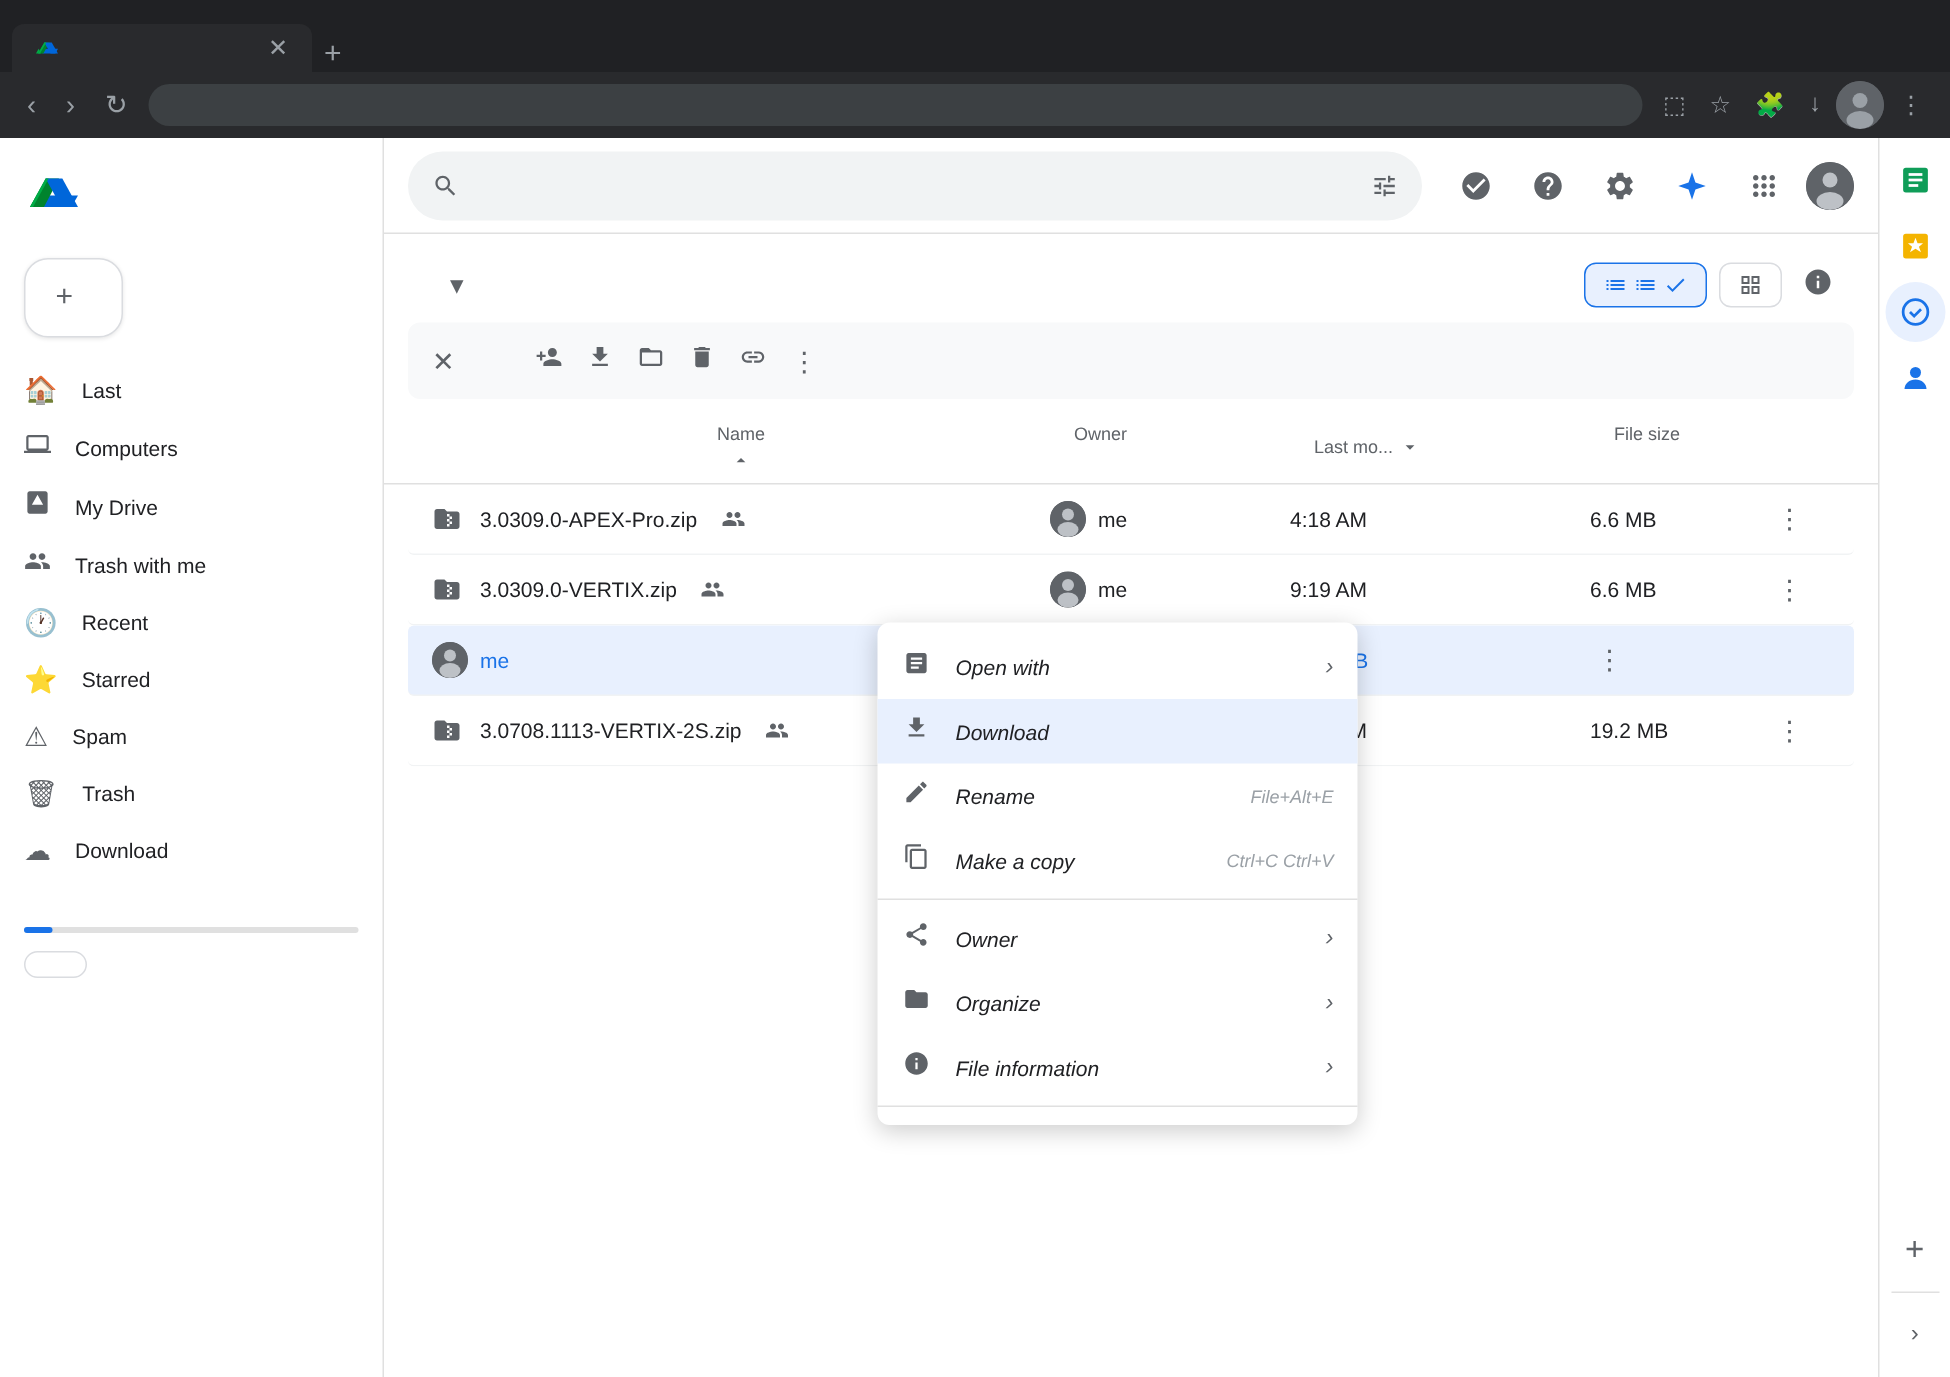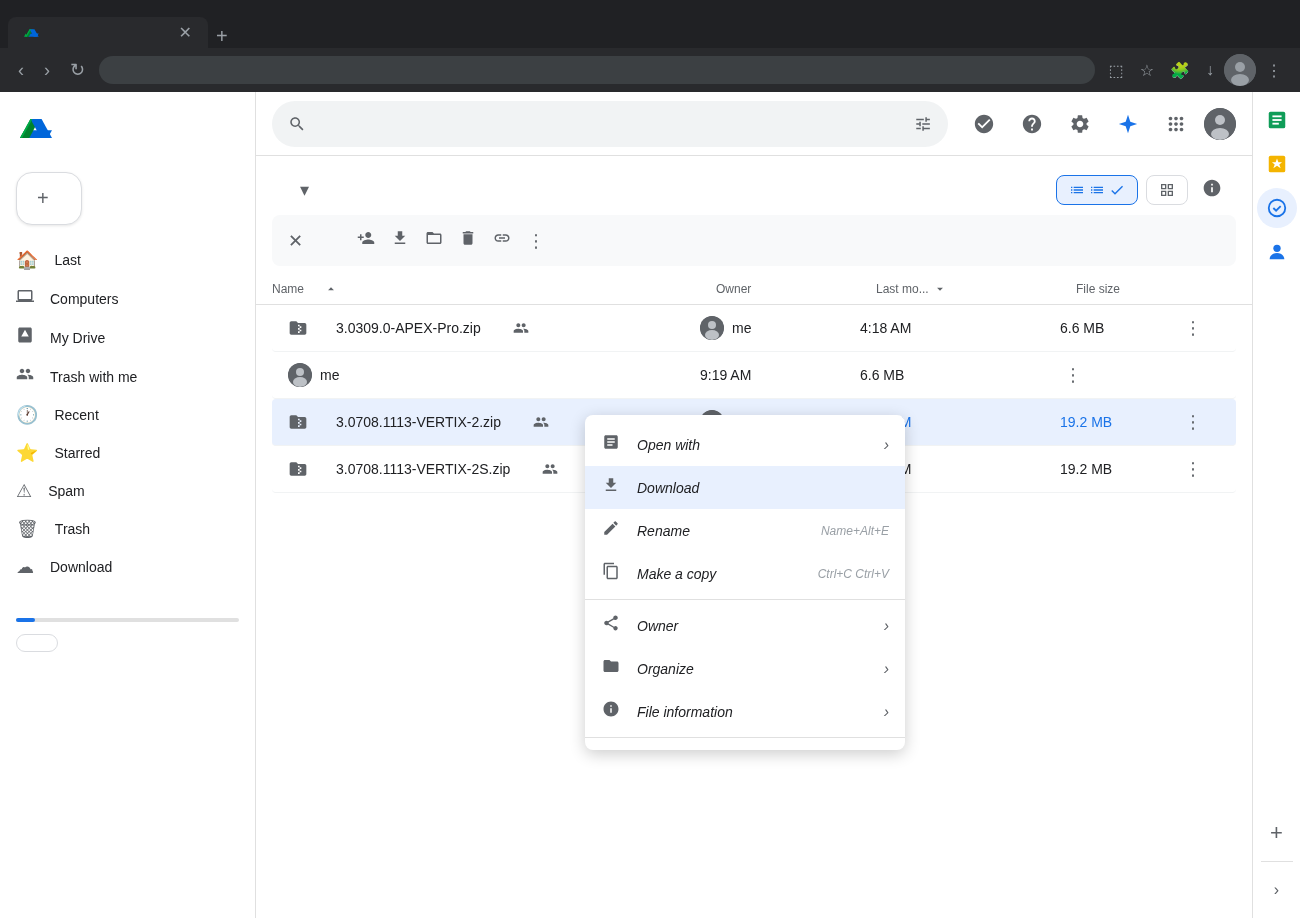--- a/index.html
+++ b/index.html
@@ -56,24 +56,24 @@
     
     .selection-bar { background: #f8f9fa; border-radius: 8px; margin: 0 16px 8px; padding: 8px 16px; display: flex; align-items: center; gap: 16px; }
     .sel-close { cursor: pointer; color: #5f6368; font-size: 18px; }
     .sel-count { font-size: 14px; color: #202124; }
     .sel-actions { display: flex; gap: 4px; margin-left: 16px; }
     .sel-action-btn { background: none; border: none; cursor: pointer; color: #5f6368; font-size: 18px; padding: 6px; border-radius: 50%; }
 
     
     .file-list { flex: 1; overflow-y: auto; padding: 0 16px; }
     .file-list-header { display: grid; grid-template-columns: 1fr 160px 200px 120px 40px; padding: 8px 16px; border-bottom: 1px solid #e0e0e0; color: #5f6368; font-size: 12px; font-weight: 500; }
-    .file-list-header .col-name { display: flex; align-items: center; gap: 20px; cursor: pointer; }
+    .file-list-header .col-name { display: flex; align-items: center; gap: 4px; cursor: pointer; flex-direction: column; }
     .file-row { display: grid; grid-template-columns: 1fr 160px 200px 120px 40px; padding: 8px 16px; border-bottom: 1px solid #f1f3f4; align-items: center; cursor: pointer; border-radius: 4px; }
     .file-row.selected { background: #e8f0fe; }
-    .file-name-cell { display: flex; align-items: center; gap: 28px; }
+    .file-name-cell { display: flex; align-items: center; gap: 12px; }
     .owner-cell { display: flex; align-items: center; gap: 8px; }
     .owner-avatar { width: 24px; height: 24px; border-radius: 50%; background: #5f6368; display: flex; align-items: center; justify-content: center; overflow: hidden; }
     .more-btn { background: none; border: none; cursor: pointer; color: #5f6368; font-size: 18px; padding: 4px; border-radius: 50%; }
 
     
     .context-menu { position: absolute; background: #fff; border-radius: 8px; box-shadow: 0 4px 16px rgba(0,0,0,0.2); z-index: 1000; min-width: 320px; padding: 8px 0; }
     .ctx-item { display: flex; align-items: center; gap: 16px; padding: 10px 16px; cursor: pointer; font-size: 14px; color: #202124; }
     .ctx-item.highlighted { background: #e8f0fe; }
     .ctx-icon { font-size: 18px; color: #5f6368; width: 20px; text-align: center; }
     .ctx-shortcut { margin-left: auto; color: #9aa0a6; font-size: 12px; }
@@ -363,46 +363,46 @@
         </div>
         <span style="">me</span>
       </div>
       <div style="">4:18 AM</div>
       <div style="">6.6 MB</div>
       <div>
         <button class="more-btn">⋮</button>
       </div>
     </div>
         <div class="file-row">
+      <div class="file-name-cell">
+        <svg width="20" height="20" viewBox="0 0 24 24" fill="#5f6368">
+          <path d="M20 6h-8l-2-2H4c-1.1 0-2 .9-2 2v12c0 1.1.9 2 2 2h16c1.1 0 2-.9 2-2V8c0-1.1-.9-2-2-2zm-4 6h-2v2h2v2h-2v2h-2v-2h2v-2h-2v-2h2v-2h-2V8h2v2h2v2z"></path>
+        </svg>
+        <span>3.0309.0-VERTIX.zip</span>
+        <svg width="16" height="16" viewBox="0 0 24 24" fill="#5f6368" style="margin-left:4px;">
+              <path d="M16 11c1.66 0 2.99-1.34 2.99-3S17.66 5 16 5c-1.66 0-3 1.34-3 3s1.34 3 3 3zm-8 0c1.66 0 2.99-1.34 2.99-3S9.66 5 8 5C6.34 5 5 6.34 5 8s1.34 3 3 3zm0 2c-2.33 0-7 1.17-7 3.5V19h14v-2.5c0-2.33-4.67-3.5-7-3.5zm8 0c-.29 0-.62.02-.97.05 1.16.84 1.97 1.97 1.97 3.45V19h6v-2.5c0-2.33-4.67-3.5-7-3.5z"></path>
+            </svg>
+      </div>
       <div class="owner-cell">
         <div class="owner-avatar">
           <svg width="24" height="24" viewBox="0 0 24 24">
             <circle cx="12" cy="12" r="12" fill="#5f6368"></circle>
             <circle cx="12" cy="9" r="4" fill="#bdc1c6"></circle>
             <ellipse cx="12" cy="19" rx="7" ry="5" fill="#bdc1c6"></ellipse>
           </svg>
         </div>
         <span style="">me</span>
       </div>
       <div style="">9:19 AM</div>
       <div style="">6.6 MB</div>
       <div>
         <button class="more-btn">⋮</button>
       </div>
     </div>
         <div class="file-row selected">
-      <div class="file-name-cell">
-        <svg width="20" height="20" viewBox="0 0 24 24" fill="#5f6368">
-          <path d="M20 6h-8l-2-2H4c-1.1 0-2 .9-2 2v12c0 1.1.9 2 2 2h16c1.1 0 2-.9 2-2V8c0-1.1-.9-2-2-2zm-4 6h-2v2h2v2h-2v2h-2v-2h2v-2h-2v-2h2v-2h-2V8h2v2h2v2z"></path>
-        </svg>
-        <span>3.0708.1113-VERTIX-2.zip</span>
-        <svg width="16" height="16" viewBox="0 0 24 24" fill="#5f6368" style="margin-left:4px;">
-              <path d="M16 11c1.66 0 2.99-1.34 2.99-3S17.66 5 16 5c-1.66 0-3 1.34-3 3s1.34 3 3 3zm-8 0c1.66 0 2.99-1.34 2.99-3S9.66 5 8 5C6.34 5 5 6.34 5 8s1.34 3 3 3zm0 2c-2.33 0-7 1.17-7 3.5V19h14v-2.5c0-2.33-4.67-3.5-7-3.5zm8 0c-.29 0-.62.02-.97.05 1.16.84 1.97 1.97 1.97 3.45V19h6v-2.5c0-2.33-4.67-3.5-7-3.5z"></path>
-            </svg>
-      </div>
       <div class="owner-cell">
         <div class="owner-avatar">
           <svg width="24" height="24" viewBox="0 0 24 24">
             <circle cx="12" cy="12" r="12" fill="#5f6368"></circle>
             <circle cx="12" cy="9" r="4" fill="#bdc1c6"></circle>
             <ellipse cx="12" cy="19" rx="7" ry="5" fill="#bdc1c6"></ellipse>
           </svg>
         </div>
         <span style="color:#1a73e8;">me</span>
       </div>
@@ -488,21 +488,21 @@
           <path d="M19 9h-4V3H9v6H5l7 7 7-7zM5 18v2h14v-2H5z"></path>
         </svg></span>
       <span>Download</span>
 
     </div>
     <div class="ctx-item">
       <span class="ctx-icon"><svg width="18" height="18" viewBox="0 0 24 24" fill="#5f6368">
           <path d="M3 17.25V21h3.75L17.81 9.94l-3.75-3.75L3 17.25zM20.71 7.04c.39-.39.39-1.02 0-1.41l-2.34-2.34c-.39-.39-1.02-.39-1.41 0l-1.83 1.83 3.75 3.75 1.83-1.83z"></path>
         </svg></span>
       <span>Rename</span>
-      <span class="ctx-shortcut">Name+Alt+E</span>
+      <span class="ctx-shortcut">File+Alt+E</span>
     </div>
     <div class="ctx-item">
       <span class="ctx-icon"><svg width="18" height="18" viewBox="0 0 24 24" fill="#5f6368">
           <path d="M16 1H4c-1.1 0-2 .9-2 2v14h2V3h12V1zm3 4H8c-1.1 0-2 .9-2 2v14c0 1.1.9 2 2 2h11c1.1 0 2-.9 2-2V7c0-1.1-.9-2-2-2zm0 16H8V7h11v14z"></path>
         </svg></span>
       <span>Make a copy</span>
       <span class="ctx-shortcut">Ctrl+C Ctrl+V</span>
     </div>
     <div class="ctx-divider"></div>
     <div class="ctx-item">

